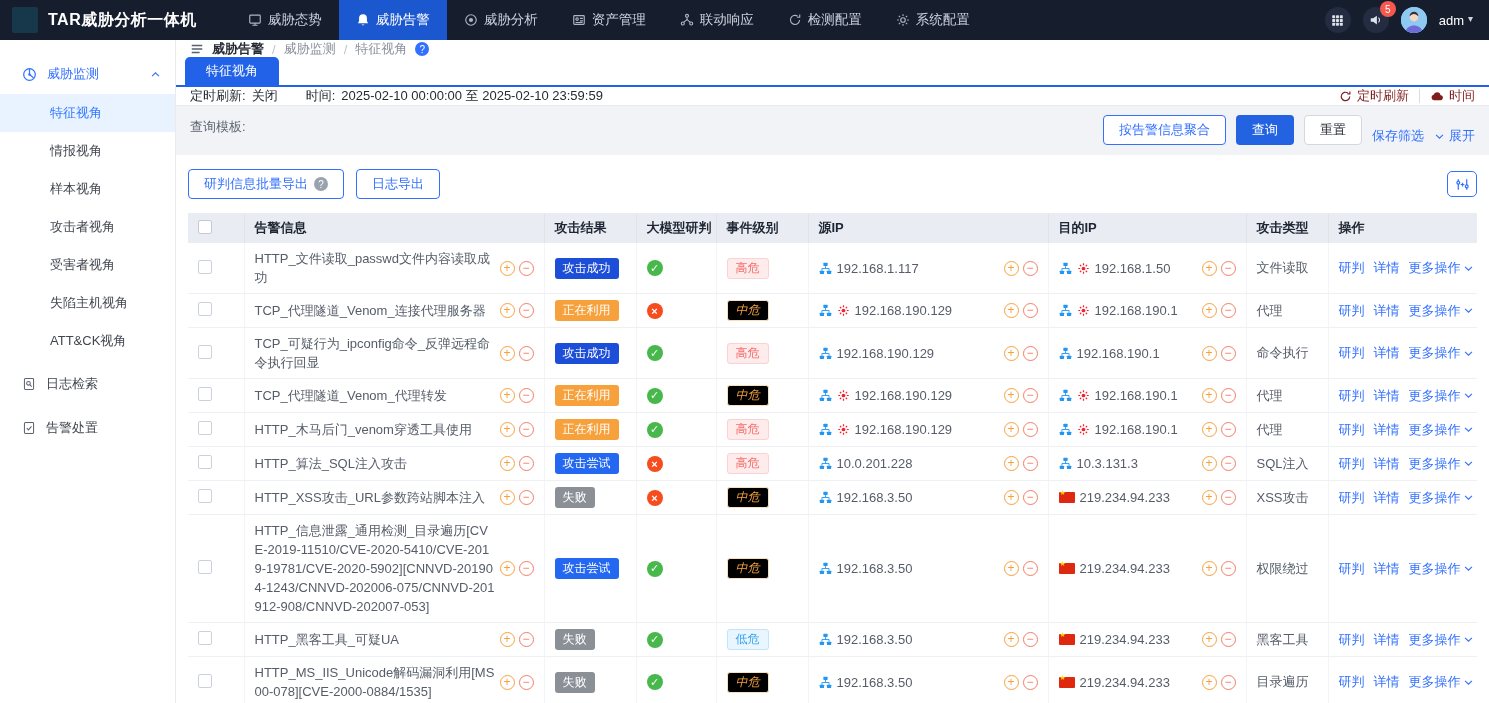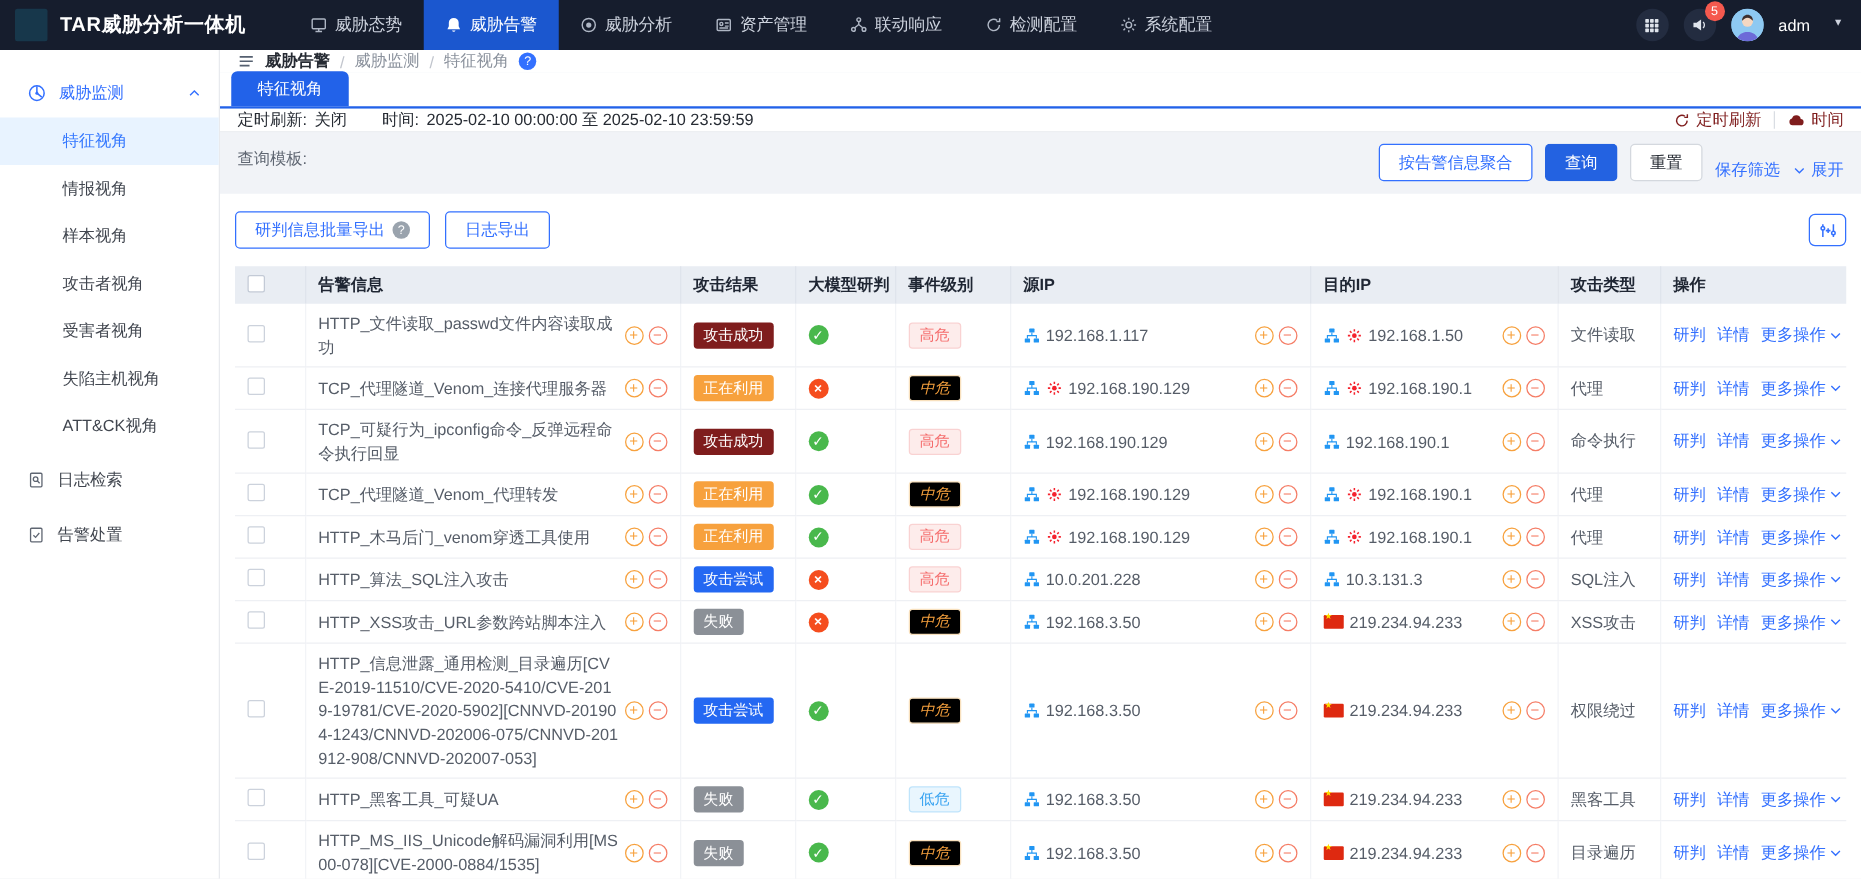--- a/index.html
+++ b/index.html
@@ -13,21 +13,21 @@
   .logo-title { color:#fff; font-size:16px; font-weight:bold; margin-right:34px; letter-spacing:.5px; white-space:nowrap; }
   .topnav { display:flex; height:40px; }
   .nav-item { display:flex; align-items:center; gap:6px; padding:0 17px; font-size:13.5px; cursor:pointer; white-space:nowrap; }
   .nav-item .icon { color:#aeb6c4; }
   .nav-item.active { background:#1b57cf; color:#fff; }
   .nav-item.active .icon { color:#fff; }
   .topbar-right { margin-left:auto; display:flex; align-items:center; gap:12px; padding-right:16px; }
   .tb-iconbtn { width:26px; height:26px; border-radius:50%; background:#232c40; display:flex; align-items:center; justify-content:center; color:#dfe4ec; position:relative; cursor:pointer; }
   .tb-badge { position:absolute; top:-6px; right:-7px; min-width:16px; height:16px; border-radius:8px; background:#f5594e; color:#fff; font-size:10px; display:flex; align-items:center; justify-content:center; padding:0 4px; }
   .avatar { width:26px; height:26px; border-radius:50%; background:#8ec9f2; overflow:hidden; display:flex; align-items:center; justify-content:center; }
-  .username { color:#fff; font-size:13px; display:flex; gap:20px; cursor:pointer; }
+  .username { color:#fff; font-size:13px; display:flex; gap:4px; cursor:pointer; }
   .caret { font-size:10px; color:#cdd3de; }
 
   
   .app-body { display:flex; height:663px; }
   .sidebar { width:176px; background:#fff; border-right:1px solid #e8eaee; padding-top:14px; flex-shrink:0; }
   .side-group-header { height:40px; display:flex; align-items:center; gap:10px; padding:0 14px 0 22px; color:#3370ff; cursor:pointer; }
   .side-group-header .chev { margin-left:auto; color:#7c87f0; transform:rotate(180deg); }
   .side-child { height:38px; display:flex; align-items:center; padding-left:50px; color:#41464f; cursor:pointer; }
   .side-child.active { background:#e8f3ff; color:#3377ff; }
   .side-item { height:40px; display:flex; align-items:center; gap:10px; padding-left:22px; color:#41464f; cursor:pointer; margin-top:4px; }
@@ -83,21 +83,21 @@
   table.alerts td:last-child { border-right:none; }
   .cb { width:14px; height:14px; border:1px solid #ccd2dc; border-radius:2px; background:#fff; display:inline-block; cursor:pointer; }
   th .cb { border-color:#c3cad6; }
   .cell-name { display:flex; align-items:center; gap:4px; }
   .aname { flex:1; word-break:break-all; line-height:19px; color:#565d68; }
   .pm { display:flex; gap:4px; flex-shrink:0; }
   .op-plus,.op-minus { width:15px; height:15px; border-radius:50%; border:1px solid; font-size:12px; line-height:13px; text-align:center; cursor:pointer; display:inline-block; }
   .op-plus { color:#f7a13d; border-color:#f7a13d; }
   .op-minus { color:#f57d66; border-color:#f57d66; }
   .badge { display:inline-block; padding:2px 8px; border-radius:3px; color:#fff; font-size:12px; white-space:nowrap; }
-  .badge.red { background:#7f1d1d; } .badge.orange { background:#f7a13d; }
+  .badge.red { background:#1d4ed8; } .badge.orange { background:#f7a13d; }
   .badge.blue { background:#2468f2; } .badge.gray { background:#8b9097; }
   .model-dot { width:16px; height:16px; border-radius:50%; color:#fff; font-size:11px; font-weight:bold; display:inline-flex; align-items:center; justify-content:center; }
   .model-pass { background:#49b84c; } .model-fail { background:#f54d1e; }
   .sev { display:inline-block; padding:1px 8px; border-radius:3px; font-size:12px; border:1px solid; white-space:nowrap; }
   .sev-high { color:#f56c6c; background:#fdeceb; border-color:#f9d2d2; }
   .sev-medium { color:#f7a13d; background:#000000; border-color:#f8e0bd;font-style:italic; }
   .sev-low { color:#38a3f1; background:#e9f6fe; border-color:#bfe4fb; }
   .cell-ip { display:flex; align-items:center; gap:5px; }
   .cell-ip .ipt { color:#565d68; }
   .cell-ip .sp { flex:1; }

